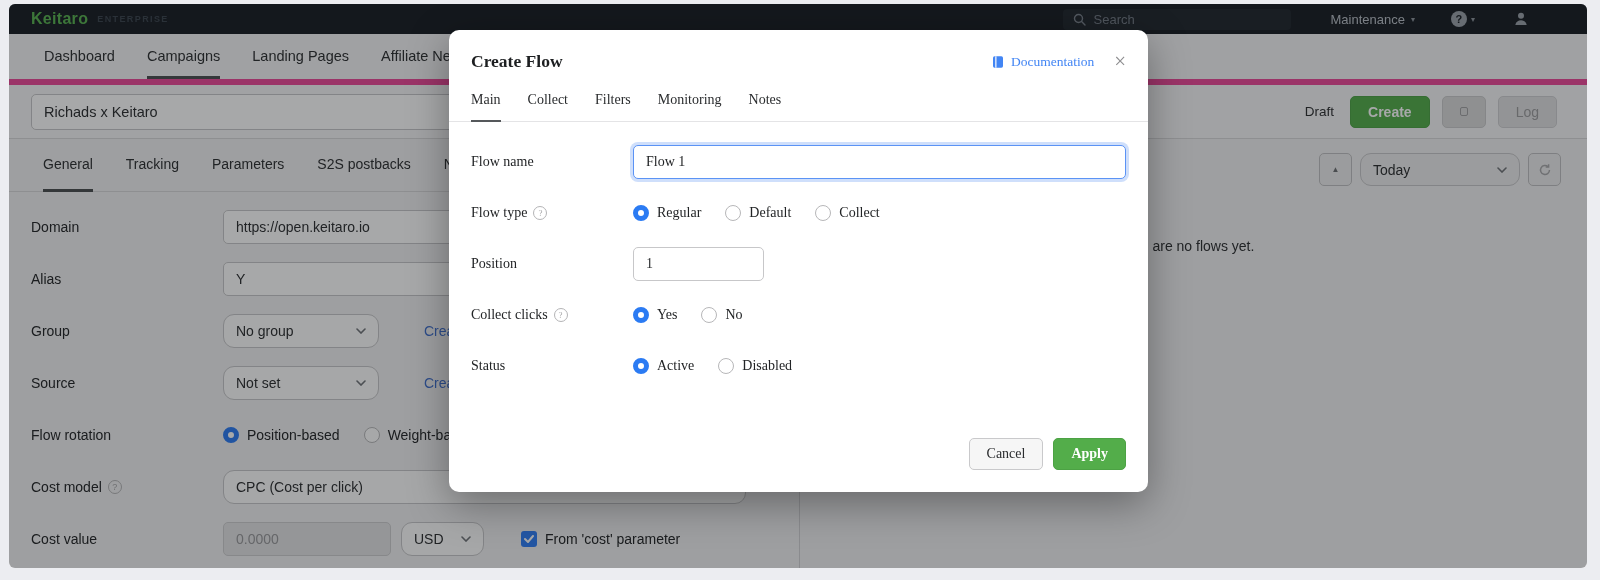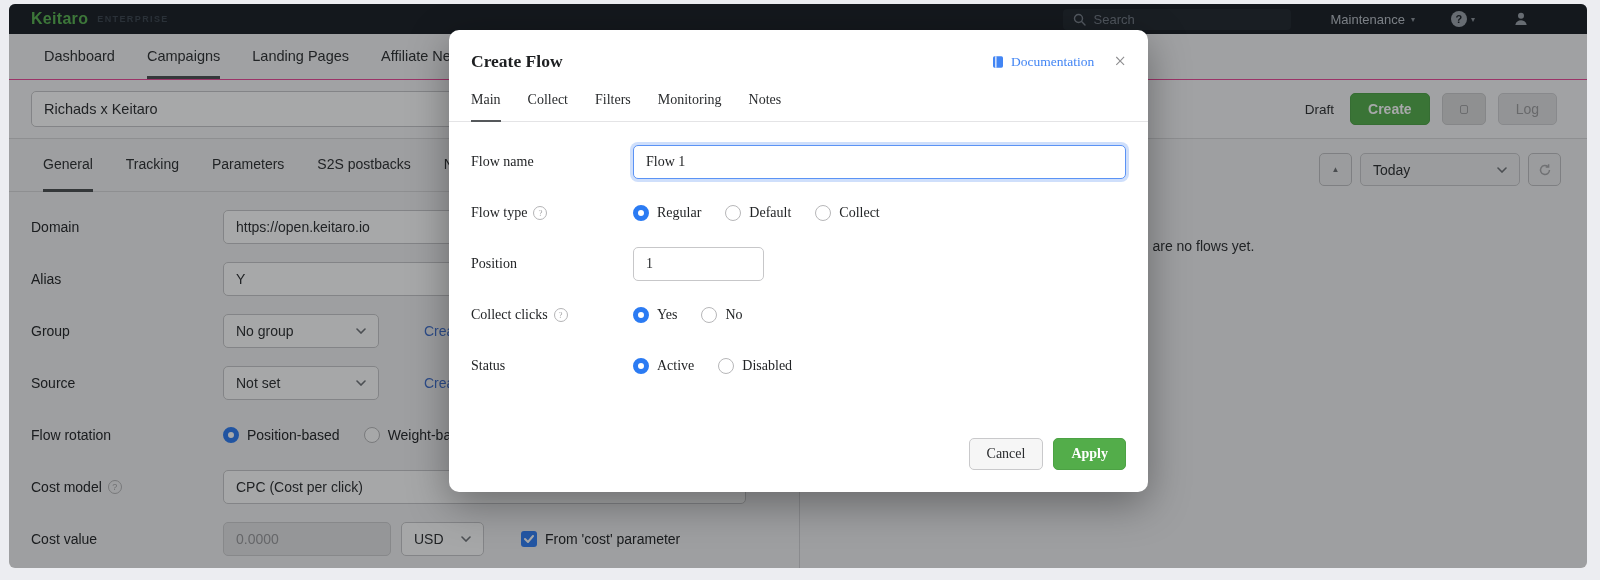--- a/index.html
+++ b/index.html
@@ -47,21 +47,21 @@
     height: 45px; flex: none; background: #f4f4f5;
     display: flex; align-items: stretch; gap: 32px; padding: 0 0 0 35px;
     font-size: 14.5px; color: #2c2e30;
   }
   .nav-item { display: flex; align-items: center; border-bottom: 3px solid transparent; padding-top: 2px; cursor: pointer; }
   .nav-item.active { border-bottom-color: #4a4c4e; }
 
   
   .header-row {
     height: 60px; flex: none; background: #f6f6f7;
-    border-top: 1px solid #ec4899; border-bottom: 1px solid #d8d8da;
+    border-top: 6px solid #ec4899; border-bottom: 1px solid #d8d8da;
     display: flex; align-items: center; padding: 0 30px 0 22px;
   }
   .campaign-input {
     width: 712px; height: 36px; border: 1px solid #c7c7c9; border-radius: 5px;
     background: #fff; padding: 0 12px; font-size: 14.5px; color: #2b2d2f;
     font-family: inherit; outline: none;
   }
   .header-right { margin-left: auto; display: flex; align-items: center; gap: 12px; }
   .draft-label { font-size: 13.5px; font-weight: normal; color: #2b2d2f; margin-right: 4px; }
   .btn { height: 32px; border-radius: 5px; font-size: 14px; font-family: inherit;
@@ -90,21 +90,21 @@
     color: #a7a7a9; font-size: 9px; display: inline-flex; align-items: center;
     justify-content: center; flex: none;
   }
   .text-input {
     height: 34px; border: 1px solid #c7c7c9; border-radius: 5px; background: #fff;
     padding: 0 12px; font-size: 14px; color: #2b2d2f; font-family: inherit; outline: none;
   }
   .w-domain { width: 523px; }
   .text-input:disabled { background: #e3e3e4; color: #97979a; border-color: #cdcdcf; }
   .select {
-    height: 34px; border: 1px solid #c7c7c9; border-radius: 5px; background: #fdfdfd;
+    height: 34px; border: 1px solid #c7c7c9; border-radius: 11px; background: #fdfdfd;
     display: flex; align-items: center; font-size: 14px; color: #2b2d2f;
     padding: 0 12px; cursor: pointer;
   }
   .select .sel-text { flex: 1; }
   .sel-group { width: 156px; }
   .sel-wide { width: 523px; }
   .sel-usd { width: 83px; margin-left: 10px; }
   .inline-link { color: #3f6fce; font-size: 14px; margin-left: 45px; cursor: pointer; white-space: nowrap; }
 
   .radio-opt { display: inline-flex; align-items: center; gap: 8px; font-size: 14px; color: #222426; cursor: pointer; white-space: nowrap; }

